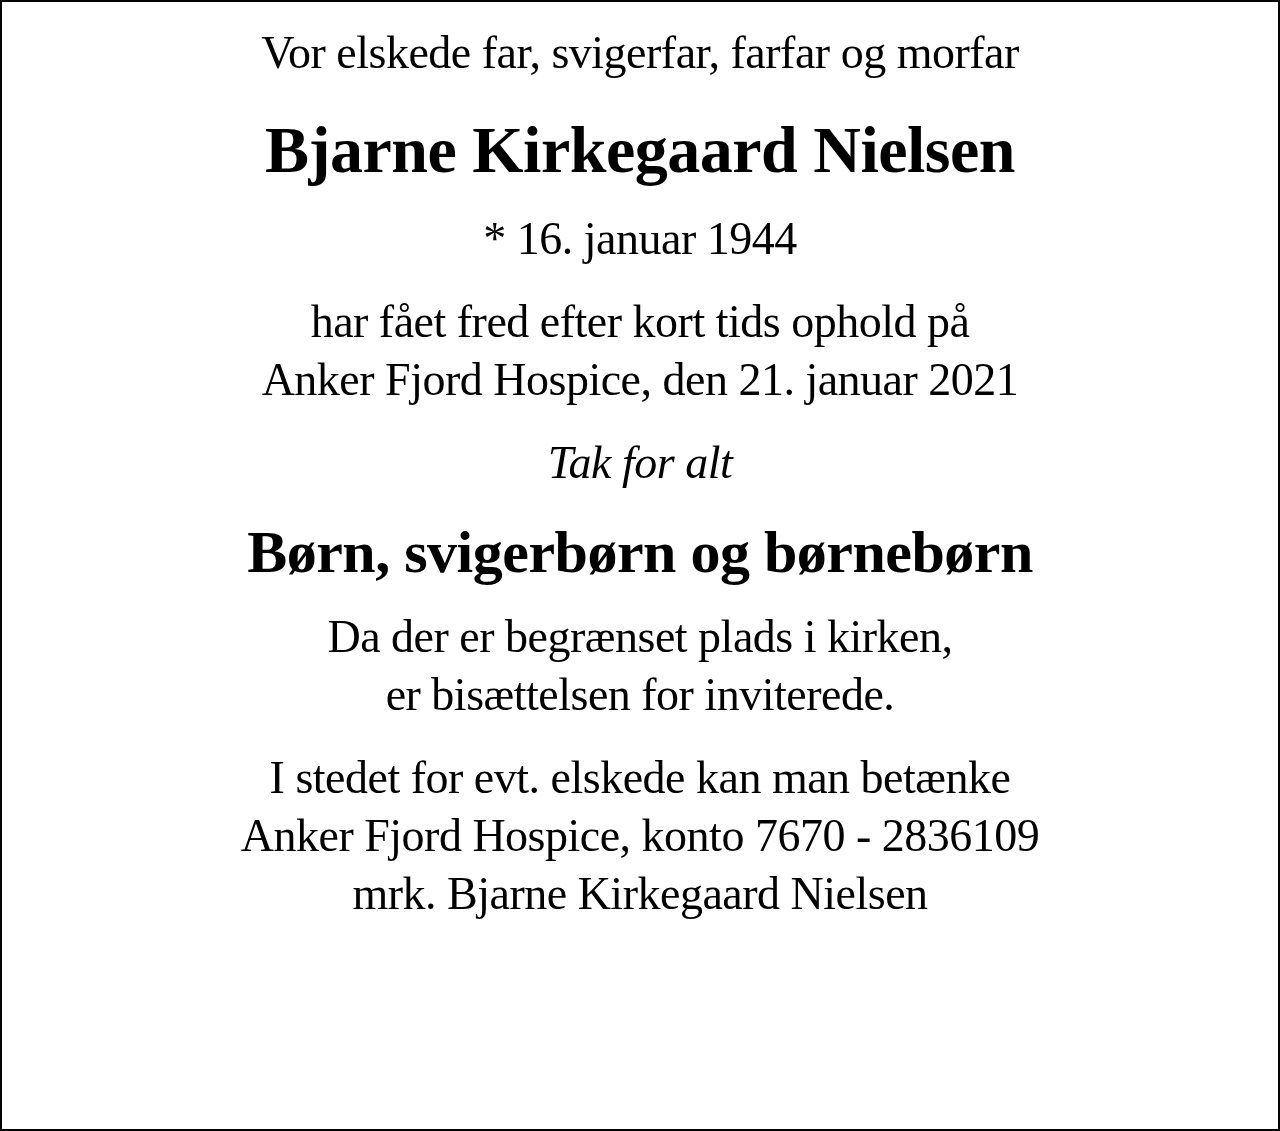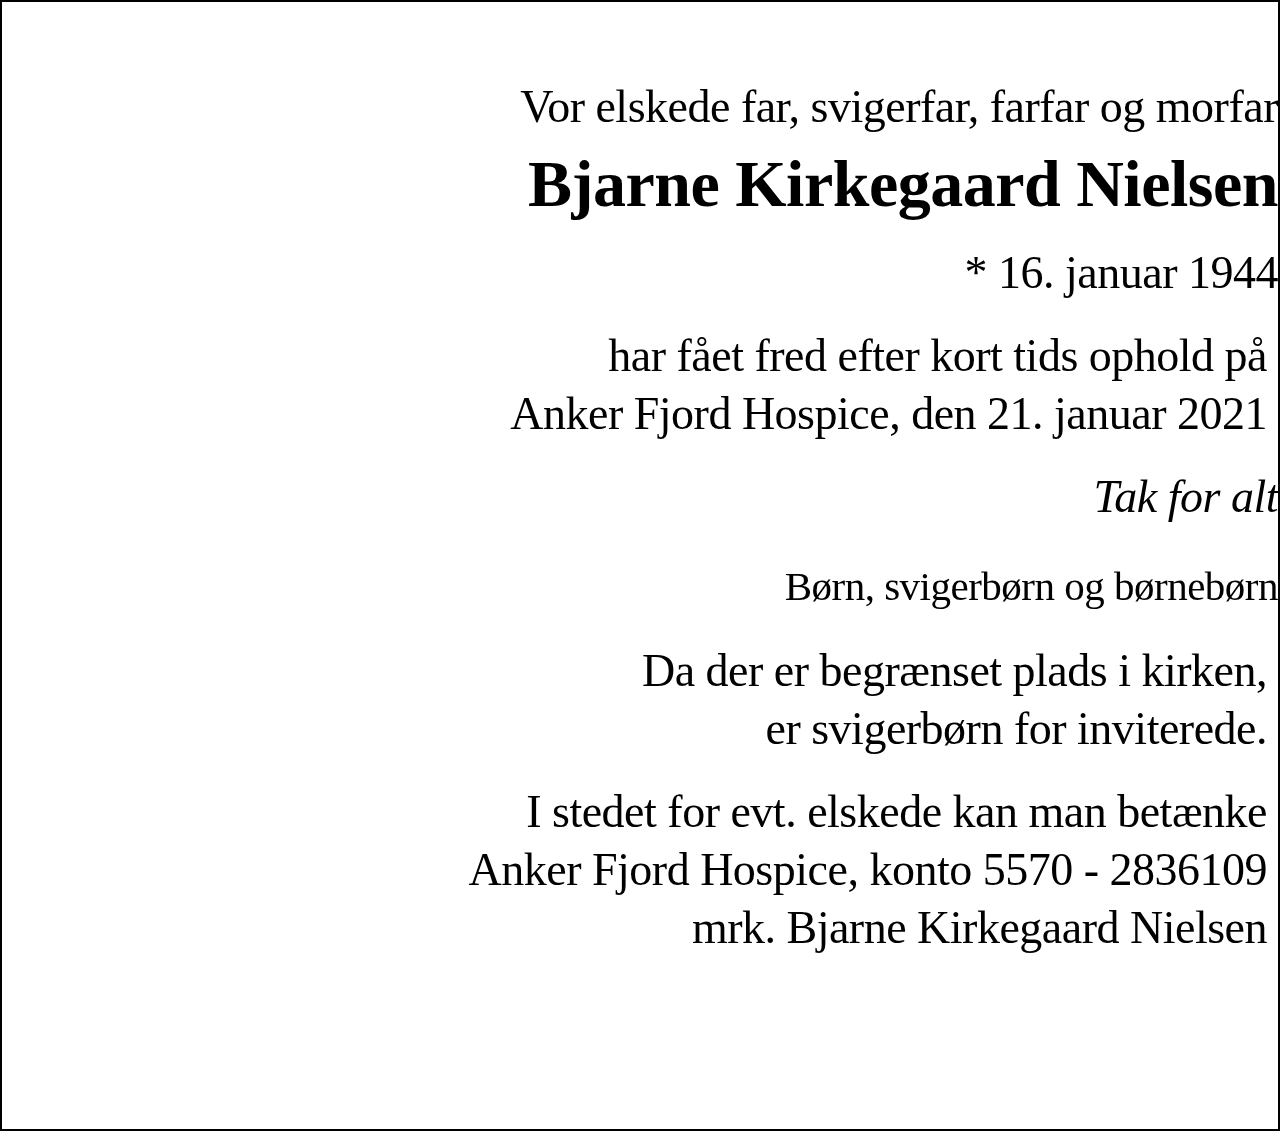--- a/index.html
+++ b/index.html
@@ -14,36 +14,36 @@
     box-sizing: border-box;
     border: 2px solid #000000;
     background: #ffffff;
     overflow: hidden;
     font-family: "Liberation Serif", "DejaVu Serif", serif;
     color: #000000;
   }
   .notice {
     box-sizing: border-box;
     width: 100%;
-    padding-top: 76px;
-    text-align: right;
+    padding-top: 22px;
+    text-align: center;
     letter-spacing: -0.5px;
   }
   .line {
     font-size: 46px;
     line-height: 58px;
   }
   .intro {
     margin: 0;
     font-size: 46px;
     line-height: 58px;
     font-weight: normal;
   }
   .deceased-name {
-    margin: 12px 0 24px 0;
+    margin: 32px 0 24px 0;
     font-size: 66px;
     line-height: 72px;
     font-weight: bold;
   }
   .birth-date {
     margin: 0 0 16px 0;
     font-size: 46px;
     line-height: 58px;
   }
   .para {
@@ -52,23 +52,23 @@
     line-height: 58px;
   }
   .farewell {
     margin: 25px 0;
     font-size: 46px;
     line-height: 58px;
     font-style: italic;
   }
   .mourners {
     margin: 31px 0 27px 0;
-    font-size: 41px;
+    font-size: 60px;
     line-height: 58px;
-    font-weight: normal;
+    font-weight: bold;
   }
 </style>
 </head>
 <body>
 
 <div class="page">
   <div class="notice">
 
     <p class="intro">Vor elskede far, svigerfar, farfar og morfar</p>
 
@@ -80,23 +80,23 @@
       <div class="line">har fået fred efter kort tids ophold på</div>
       <div class="line">Anker Fjord Hospice, den 21. januar 2021</div>
     </div>
 
     <p class="farewell">Tak for alt</p>
 
     <p class="mourners">Børn, svigerbørn og børnebørn</p>
 
     <div class="para">
       <div class="line">Da der er begrænset plads i kirken,</div>
-      <div class="line">er svigerbørn for inviterede.</div>
+      <div class="line">er bisættelsen for inviterede.</div>
     </div>
 
     <div class="para">
       <div class="line">I stedet for evt. elskede kan man betænke</div>
-      <div class="line">Anker Fjord Hospice, konto 5570 - 2836109</div>
+      <div class="line">Anker Fjord Hospice, konto 7670 - 2836109</div>
       <div class="line">mrk. Bjarne Kirkegaard Nielsen</div>
     </div>
 
   </div>
 </div>
 
 </body></html>

